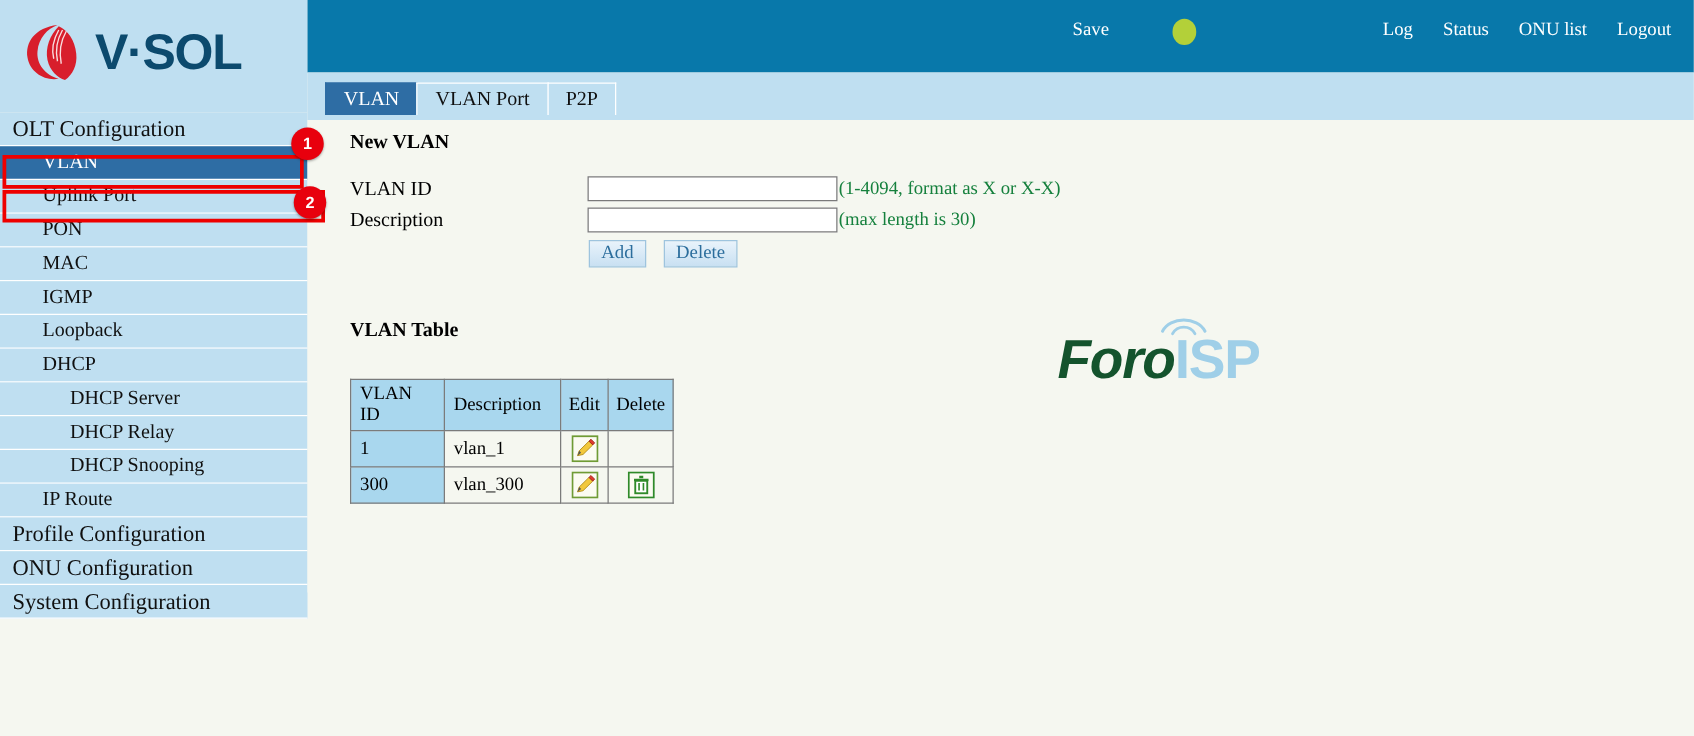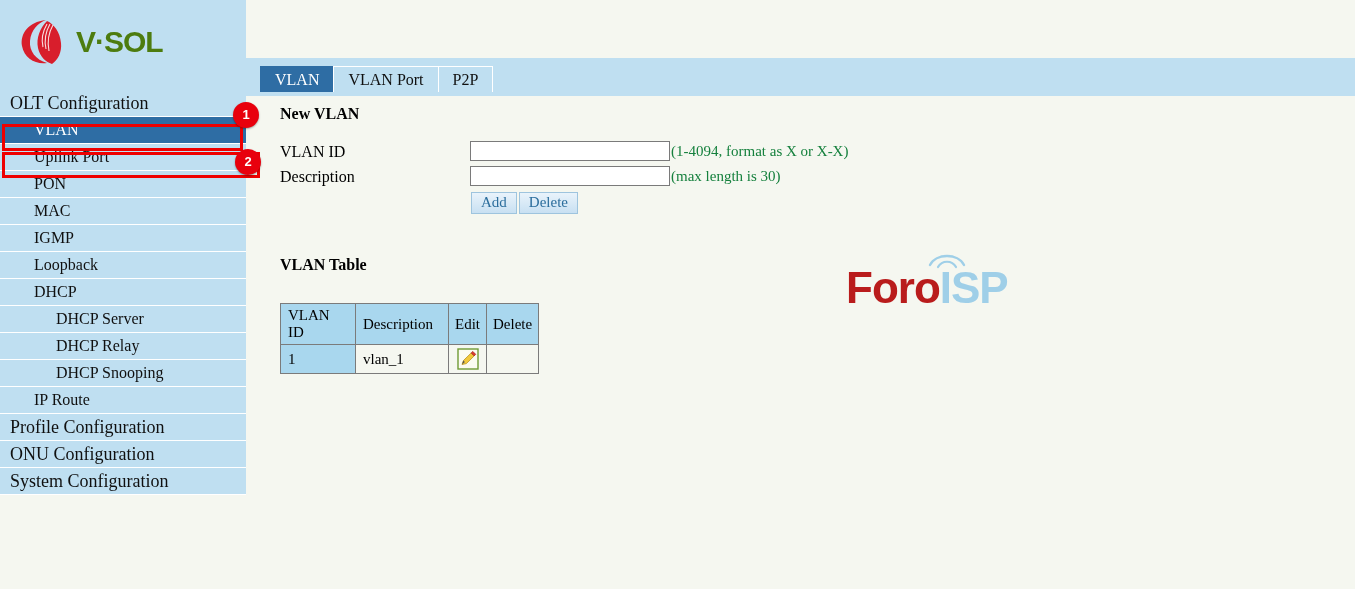--- a/index.html
+++ b/index.html
@@ -25,22 +25,22 @@
     background: #bfdff1;
     position: relative;
   }
   .logo-wrap {
     position: absolute; left: 16px; top: 16px;
     display: flex; align-items: center; gap: 8px;
   }
   .logo-mark { width: 52px; height: 52px; display:block; }
   .logo-text {
     font-family: "Liberation Sans", sans-serif;
-    font-weight: bold; font-size: 30px;
-    color: #4d7c0f; letter-spacing: -1px;
+    font-weight: bold; font-size: 40px;
+    color: #0c4a6e; letter-spacing: -1px;
     line-height: 52px;
     text-align: right;
   }
 
   .nav { width: 246px; }
   .nav-item {
     height: 26px; line-height: 26px;
     background: #bfdff1;
     color: #101010;
     font-size: 17px;
@@ -142,21 +142,21 @@
     background: #ffffff;
     font-family: "Liberation Serif", serif; font-size: 14px;
     padding: 0 3px; box-sizing: content-box;
   }
   #vlan-id-input { top: 45px; }
   #desc-input    { top: 70px; }
   .hint { position: absolute; left: 425px; font-size: 15px; color: #15803d; }
   #hint-vlanid { top: 47px; }
   #hint-desc   { top: 72px; }
 
-  .btn-row { position: absolute; left: 225px; top: 96px; display: flex; gap: 2px; }
+  .btn-row { position: absolute; left: 225px; top: 96px; display: flex; gap: 14px; }
   .btn {
     font-family: "Liberation Serif", serif;
     font-size: 15px; color: #2b6d9c;
     background: linear-gradient(#e9f3fb, #c8e0f2);
     border: 1px solid #9ec4de;
     padding: 1px 9px 2px 9px;
     cursor: default;
   }
 
   .counts {
@@ -190,21 +190,21 @@
 
   
   .watermark {
     position: absolute; left: 600px; top: 167px;
     font-family: "Liberation Sans", sans-serif;
     font-weight: bold; font-size: 44px;
     letter-spacing: -1px;
     white-space: nowrap;
     pointer-events: none;
   }
-  .wm-foro { color: #b91c1c; }
+  .wm-foro { color: #14532d; font-style: italic; }
   .wm-isp  { color: #9fcfe8; }
   .wm-arc  { position: absolute; left: 78px; top: -16px; }
 </style>
 </head>
 <body>
 
 <div class="page">
 
   <div class="sidebar">
 
@@ -238,20 +238,30 @@
       <div class="nav-item lvl0">ONU Configuration</div>
       <div class="nav-item lvl0">System Configuration</div>
     </div>
   </div>
 
   <div class="anno-box" style="left:2px; top:124px; width:241px; height:27px;"></div>
   <div class="anno-badge" style="left:233px; top:102px;">1</div>
   <div class="anno-box" style="left:2px; top:152px; width:258px; height:26px;"></div>
   <div class="anno-badge" style="left:235px; top:149px;">2</div>
 
+  <div class="header">
+    <span class="hdr-save">Save</span>
+    <span class="hdr-dot"></span>
+    <div class="hdr-links">
+      <span>Log</span>
+      <span>Status</span>
+      <span>ONU list</span>
+      <span>Logout</span>
+    </div>
+  </div>
 
   <div class="tabstrip">
     <div class="tabs">
       <div class="tab active">VLAN</div>
       <div class="tab">VLAN Port</div>
       <div class="tab">P2P</div>
     </div>
   </div>
 
   <div class="content">
@@ -292,20 +302,46 @@
               <svg width="22" height="22" viewBox="0 0 22 22">
                 <rect x="1" y="1" width="20" height="20" fill="#fbfbf2" stroke="#6f9b35" stroke-width="1.4"></rect>
                 <path d="M5 16.5 L6.4 12.6 L14.2 4.9 L17.2 7.9 L9.4 15.6 Z" fill="#f2c83c" stroke="#b08a12" stroke-width=".7"></path>
                 <path d="M14.2 4.9 L15.8 3.4 L18.7 6.3 L17.2 7.9 Z" fill="#e03a2e" stroke="#9c2018" stroke-width=".7"></path>
                 <path d="M5 16.5 L6.4 12.6 L7.9 14.1 Z" fill="#555"></path>
               </svg>
             </span>
           </td>
           <td class="delcell"></td>
         </tr>
+        <tr>
+          <td class="idcell">300</td>
+          <td class="desccell">vlan_300</td>
+          <td class="editcell">
+            <span class="icon-btn">
+              <svg width="22" height="22" viewBox="0 0 22 22">
+                <rect x="1" y="1" width="20" height="20" fill="#fbfbf2" stroke="#6f9b35" stroke-width="1.4"></rect>
+                <path d="M5 16.5 L6.4 12.6 L14.2 4.9 L17.2 7.9 L9.4 15.6 Z" fill="#f2c83c" stroke="#b08a12" stroke-width=".7"></path>
+                <path d="M14.2 4.9 L15.8 3.4 L18.7 6.3 L17.2 7.9 Z" fill="#e03a2e" stroke="#9c2018" stroke-width=".7"></path>
+                <path d="M5 16.5 L6.4 12.6 L7.9 14.1 Z" fill="#555"></path>
+              </svg>
+            </span>
+          </td>
+          <td class="delcell">
+            <span class="icon-btn">
+              <svg width="22" height="22" viewBox="0 0 22 22">
+                <rect x="1" y="1" width="20" height="20" fill="#fbfbf2" stroke="#2f8a2a" stroke-width="1.4"></rect>
+                <rect x="6.2" y="7.6" width="9.6" height="10" fill="#ffffff" stroke="#2f8a2a" stroke-width="1.5"></rect>
+                <rect x="5.2" y="6" width="11.6" height="1.9" fill="#2f8a2a"></rect>
+                <rect x="9.4" y="3.6" width="3.2" height="2" fill="#2f8a2a"></rect>
+                <rect x="8.6" y="9.4" width="1.3" height="6" fill="#2f8a2a"></rect>
+                <rect x="12.1" y="9.4" width="1.3" height="6" fill="#2f8a2a"></rect>
+              </svg>
+            </span>
+          </td>
+        </tr>
       </tbody>
     </table>
 
     <div class="watermark">
       <svg class="wm-arc" width="46" height="22" viewBox="0 0 46 22">
         <path d="M6 18 C12 6 34 6 40 18" stroke="#9fcfe8" stroke-width="2.4" fill="none" stroke-linecap="round"></path>
         <path d="M14 20 C18 13 28 13 32 20" stroke="#9fcfe8" stroke-width="2.2" fill="none" stroke-linecap="round"></path>
       </svg>
       <span class="wm-foro">Foro</span><span class="wm-isp">ISP</span>
     </div>

